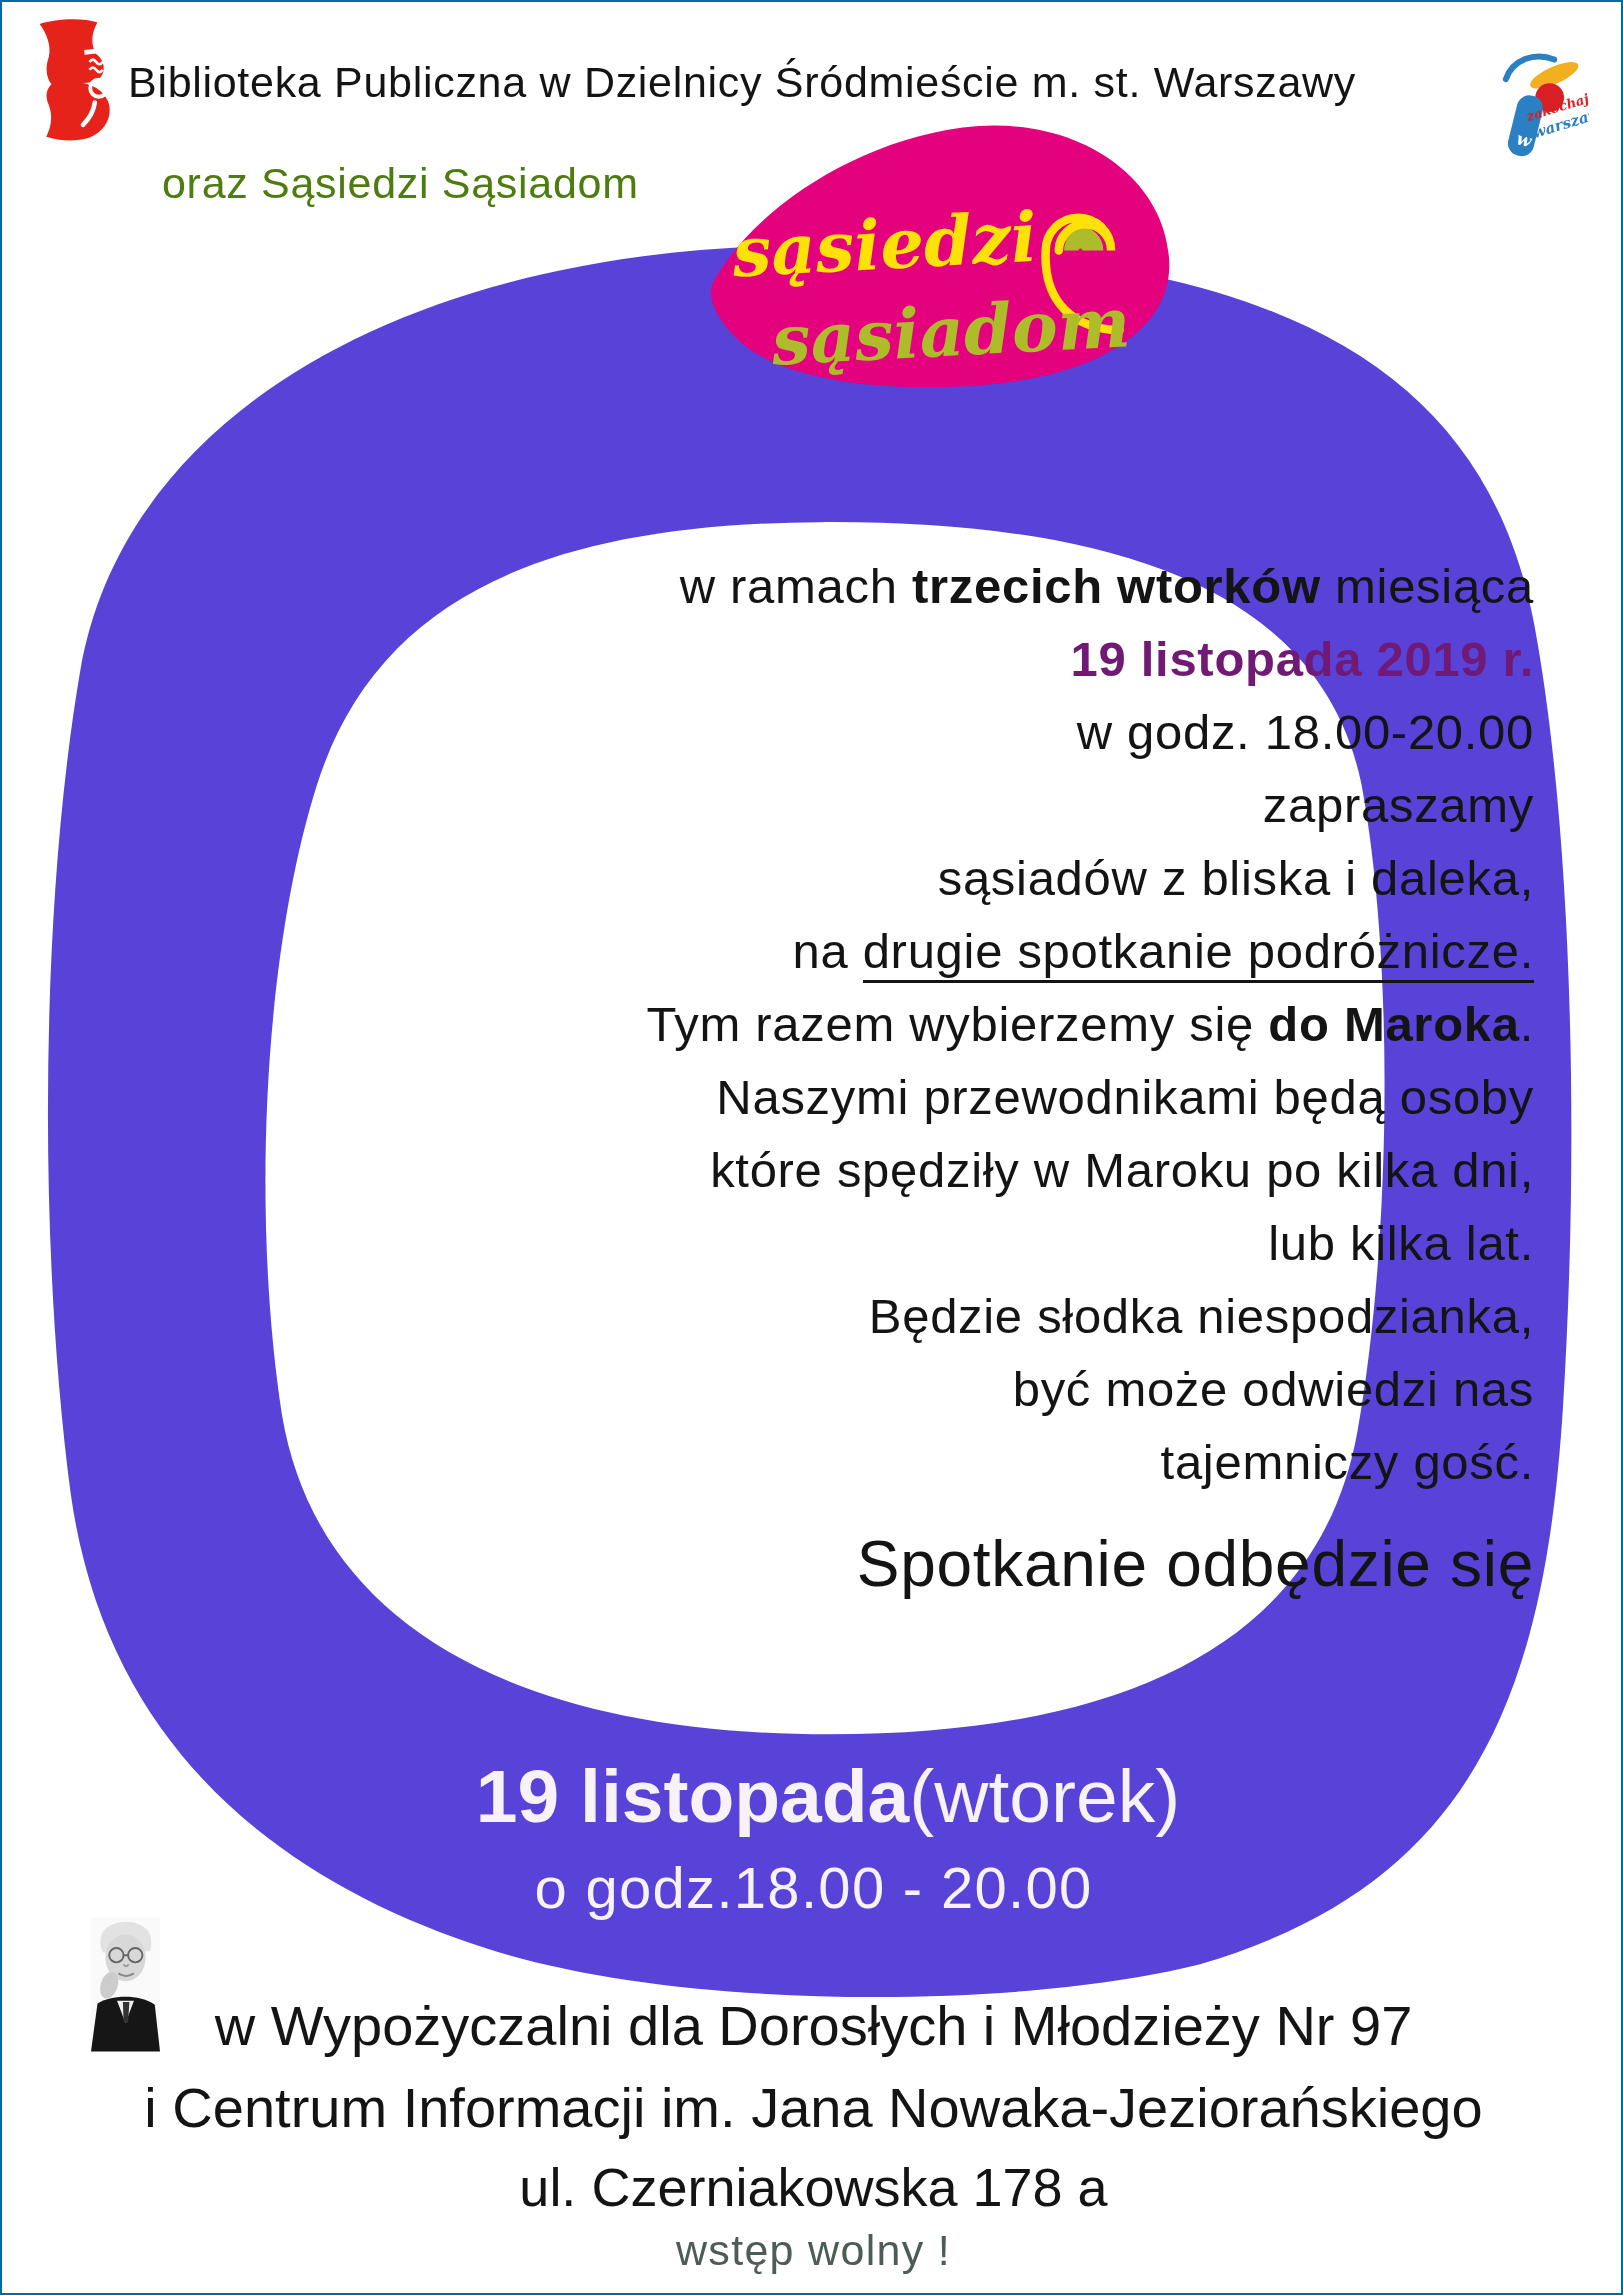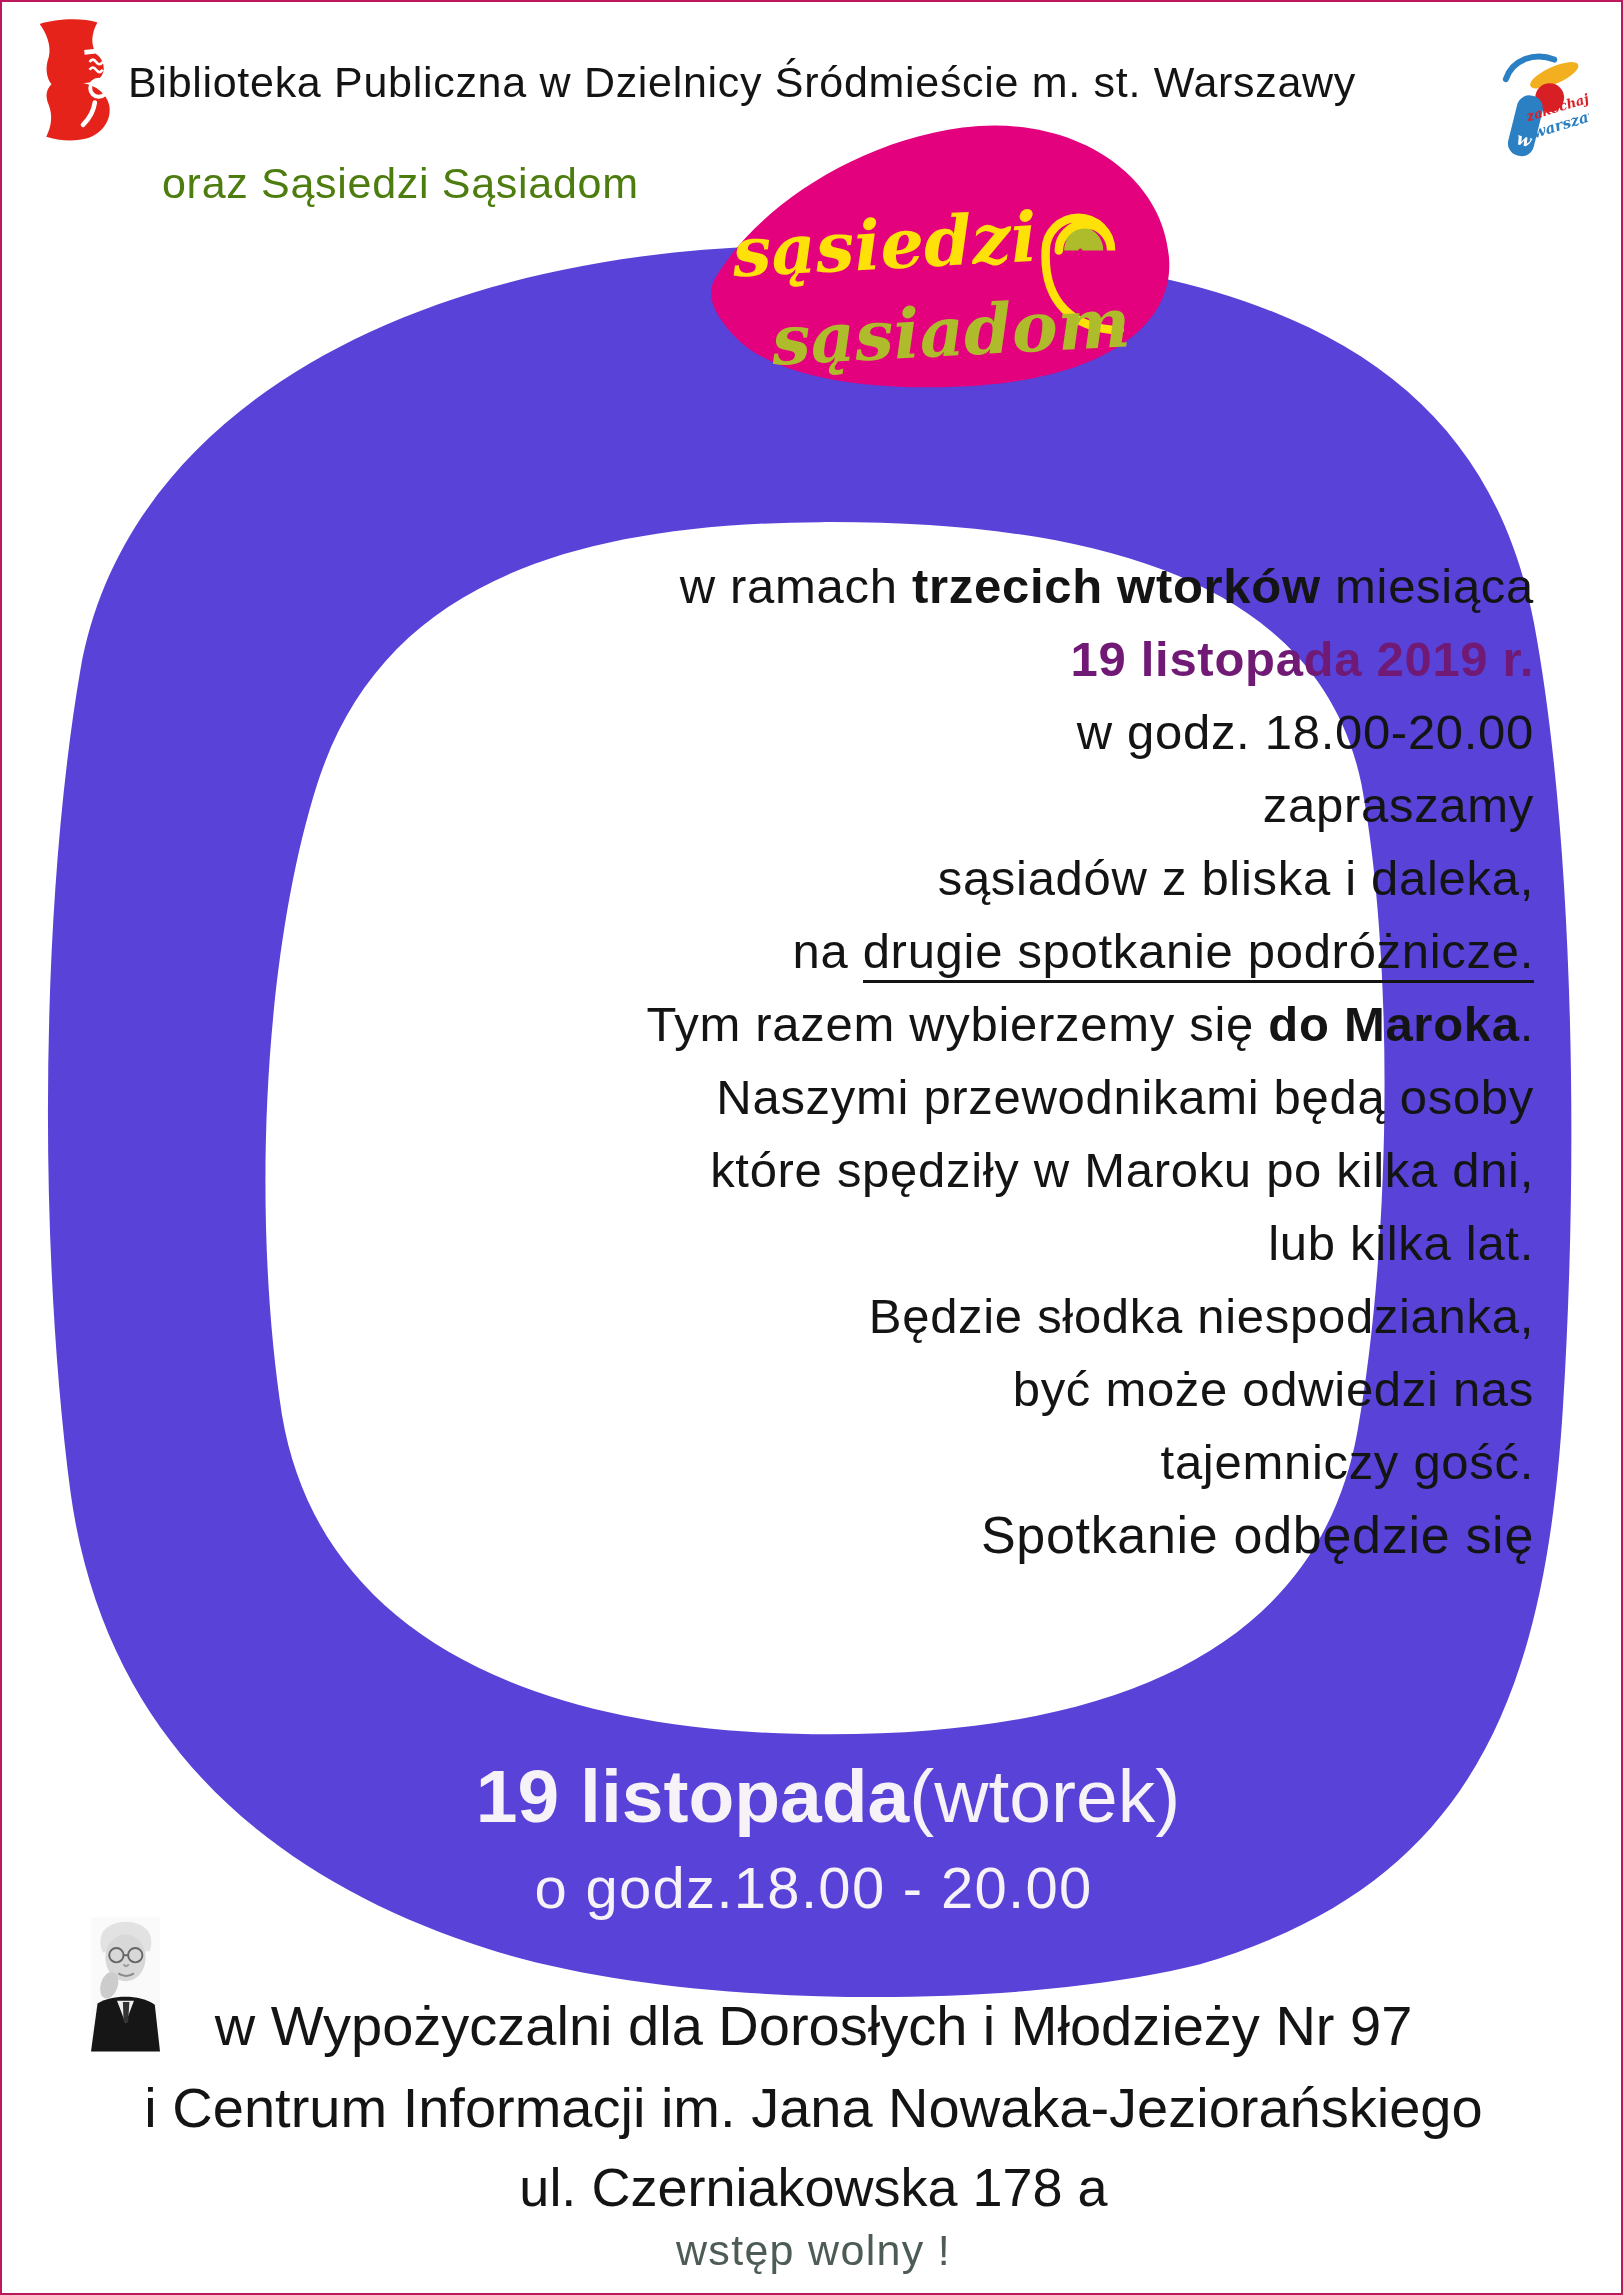--- a/index.html
+++ b/index.html
@@ -1,20 +1,20 @@
 <!DOCTYPE html>
 <html lang="pl" style="font-size:10.5px"><head>
 <meta charset="utf-8">
 <style>
   html,body{margin:0;padding:0;background:#e8e8e8;}
   .page{
     position:relative;
     width:1623px;height:2295px;
     background:#ffffff;
-    border:2px solid #be185d;
+    border:2px solid #0369a1;
     box-sizing:border-box;
     font-family:"Liberation Sans", sans-serif;
     overflow:hidden;
     padding-left:22px;
   }
   .abs{position:absolute;}
   
   .hdr-line1{left:126px;top:56px;font-size:43px;letter-spacing:0.7px;color:#141414;z-index:4;white-space:nowrap;}
   .hdr-line2{left:160px;top:157px;font-size:43px;letter-spacing:0.7px;color:#4d7c0f;z-index:4;white-space:nowrap;}
   .logo-b{left:18.3px;top:14.4px;z-index:4;}
@@ -26,21 +26,21 @@
   
   .content{
     left:92px;top:548px;width:1440px;z-index:2;
     text-align:right;color:#141414;
     font-size:49px;letter-spacing:0.7px;
   }
   .content .ln{line-height:73px;white-space:nowrap;}
   .ln-red{color:#701a75;font-weight:bold;}
   .b{font-weight:bold;}
   .u{border-bottom:3.3px solid #141414;padding-bottom:2px;}
-  .ln-spot{font-size:52px;}
+  .ln-spot{margin-top:29px;font-size:64px;}
   
   .hl{left:0;top:1752px;width:1623px;text-align:center;z-index:2;color:#F7F2F8;}
   .hl-date{font-size:75px;line-height:85px;white-space:nowrap;}
   .hl-date .paren{font-weight:400;}
   .hl-date .strong{font-weight:bold;margin-left:29px;}
   .hl-hours{font-size:58px;line-height:79px;margin-top:9.2px;letter-spacing:1.3px;}
   
   .photo{left:89px;top:1915px;z-index:2;}
   .ft{left:0;width:1623px;text-align:center;color:#141414;z-index:2;white-space:nowrap;}
   .ft1{top:1991px;font-size:56px;}

